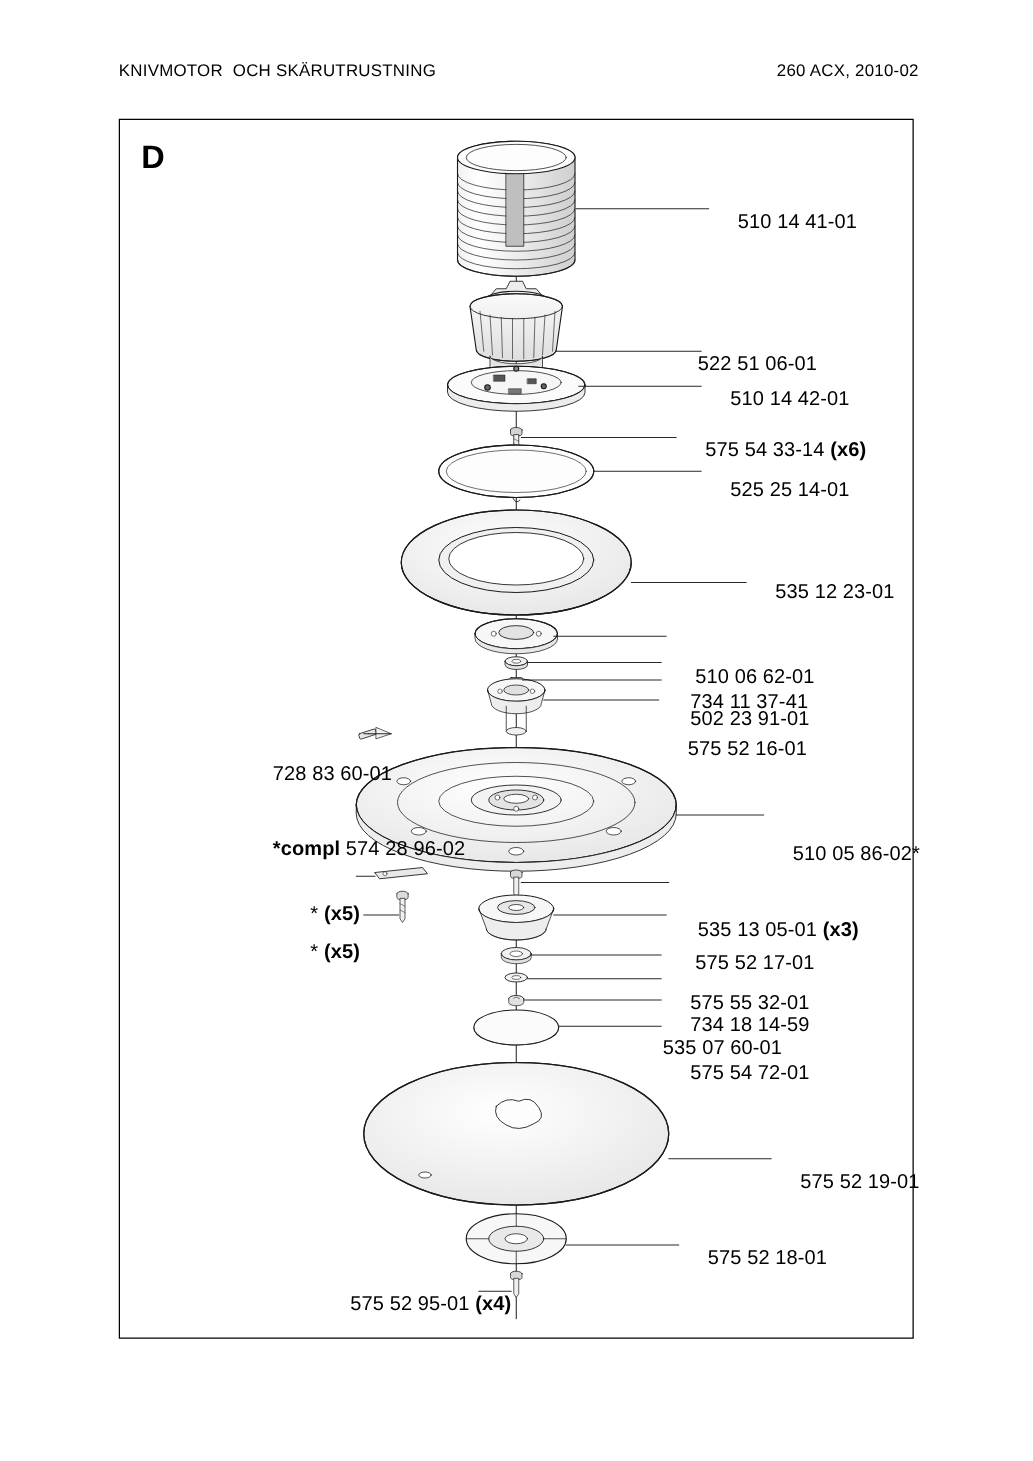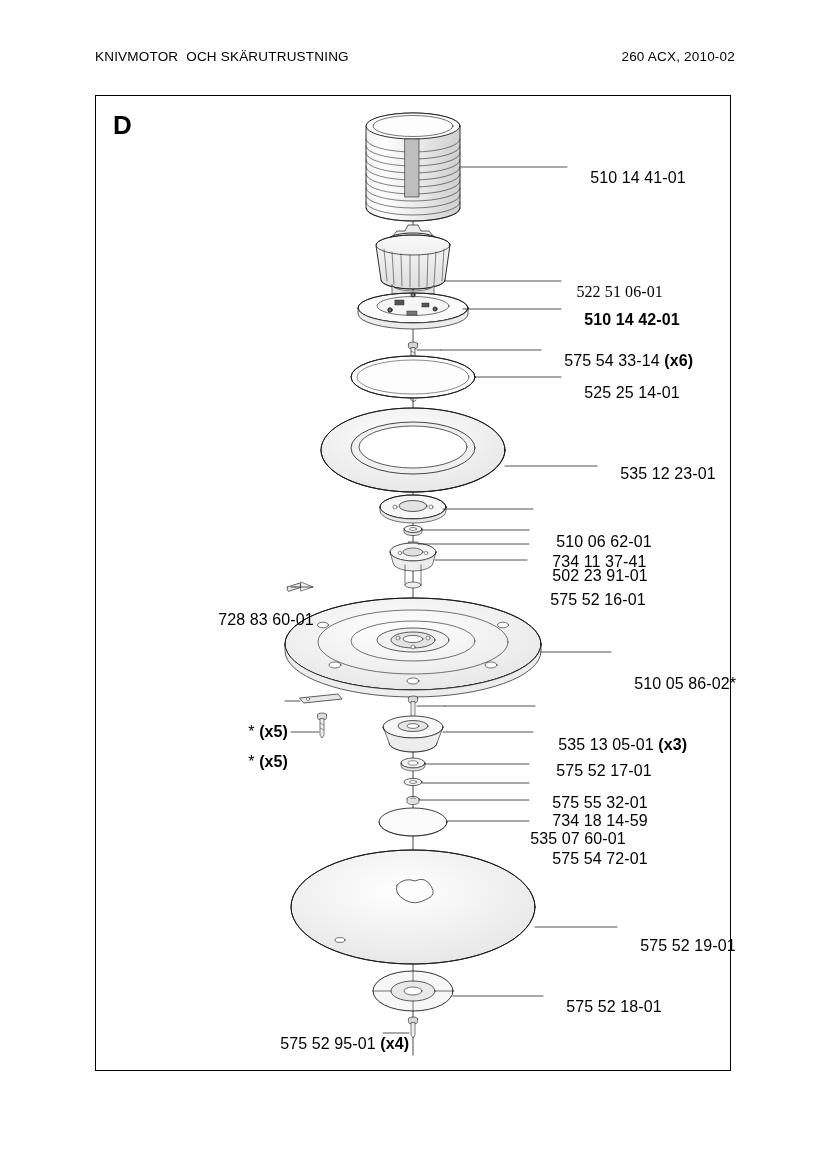--- a/index.html
+++ b/index.html
@@ -356,25 +356,25 @@
         <line x1="224" y1="637" x2="196" y2="637"></line>
       </g>
     </g>
   </svg>
   </div>
 
   <div class="label right" style="left:572px; top:160px;">
     <span>510 14 41-01</span>
   </div>
 
-  <div class="label right" style="left:560px; top:274px;font-family:Liberation Serif, serif;">
+  <div class="label right" style="left:540px; top:274px;">
     <span>522 51 06-01</span>
   </div>
 
-  <div class="label right" style="left:566px; top:302px;font-weight:bold;">
+  <div class="label right" style="left:566px; top:302px;">
     <span>510 14 42-01</span>
   </div>
 
   <div class="label right" style="left:546px; top:343px;">
     <span>575 54 33-14</span><span> </span><span class="b">(x6)</span>
   </div>
 
   <div class="label right" style="left:566px; top:375px;">
     <span>525 25 14-01</span>
   </div>
@@ -396,20 +396,23 @@
   </div>
 
   <div class="label right" style="left:532px; top:582px;">
     <span>575 52 16-01</span>
   </div>
 
   <div class="label leftal" style="left:200px; top:602px; width:92px;text-align:center;">
     <span>728 83 60-01</span>
   </div>
 
+  <div class="label" style="left:200px; top:662px;">
+    <span class="b">*compl</span><span> </span><span>574 28 96-02</span>
+  </div>
 
   <div class="label right" style="left:616px; top:666px;">
     <span>510 05 86-02*</span>
   </div>
 
   <div class="label leftal" style="left:228px; top:714px; width:60px;">
     <span>*</span><span> </span><span class="b">(x5)</span>
   </div>
 
   <div class="label leftal" style="left:228px; top:744px; width:60px;">

